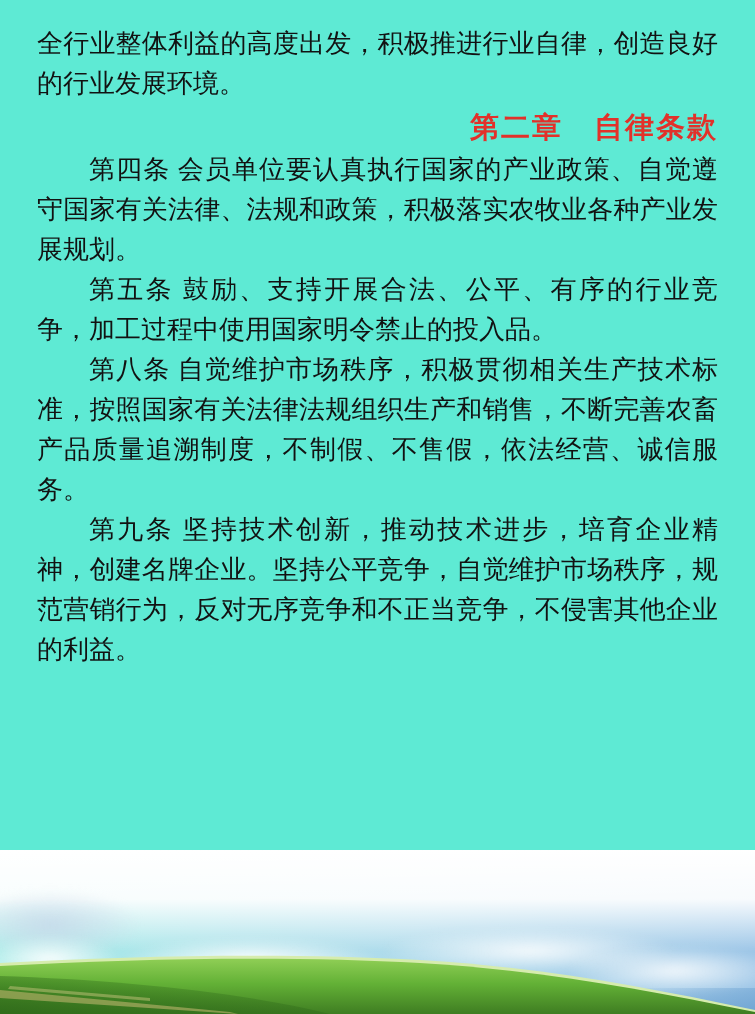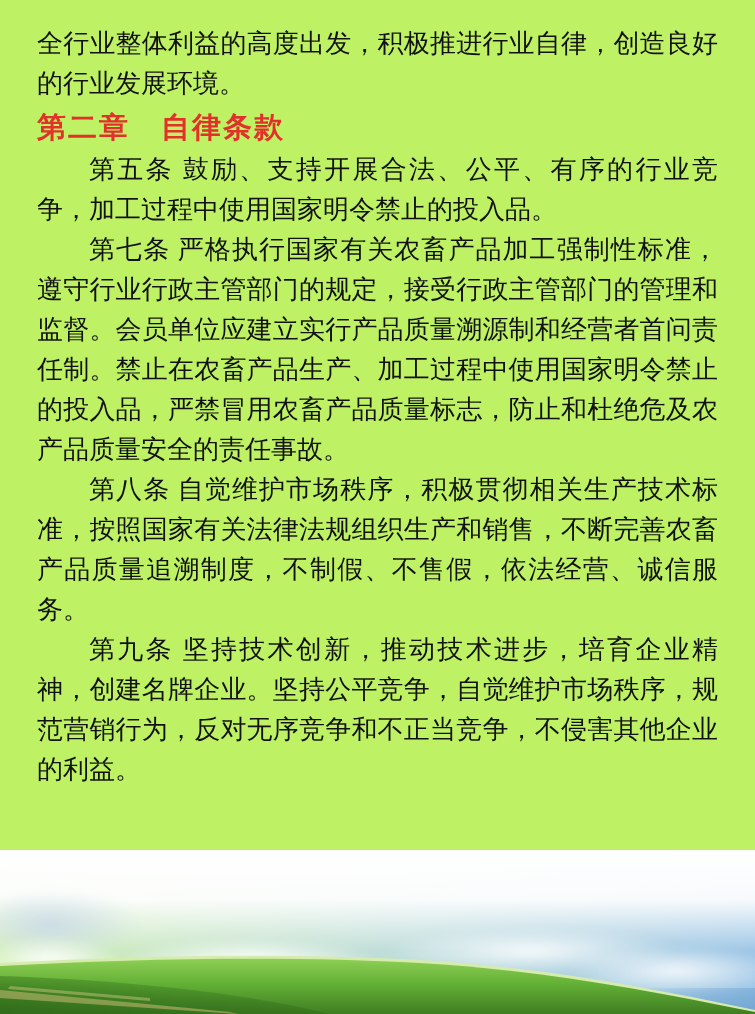--- a/index.html
+++ b/index.html
@@ -1,20 +1,20 @@
 <!DOCTYPE html>
 <html><head>
 <meta charset="utf-8">
 <style>
   html, body { margin: 0; padding: 0; background: #ffffff; }
   .page {
     position: relative;
     width: 755px;
     height: 1014px;
-    background: #bef264;
+    background: #5eead4;
     overflow: hidden;
     font-family: "Liberation Serif", serif;
   }
 
   
   .landscape {
     position: absolute;
     left: 0; right: 0; bottom: 0;
     height: 164px;
     z-index: 1;
@@ -54,21 +54,21 @@
     color: #121212;
     font-size: 26px;
     line-height: 40px;
     text-align: justify;
     text-justify: inter-ideograph;
   }
   .content p { margin: 0; text-indent: 2em; }
   .content p.no-indent { text-indent: 0; }
   .chapter {
     margin: 3px 0 3px 0;
-    text-align: left;
+    text-align: right;
     text-indent: 0;
     font-family: "Liberation Sans", sans-serif;
     font-weight: bold;
     font-size: 29px;
     line-height: 40px;
     color: #e2312a;
     letter-spacing: 2px;
   }
 </style>
 </head>
@@ -104,19 +104,19 @@
       <path d="M0,126 C120,130 240,142 330,164 L0,164 Z" fill="url(#shadeGrad)"></path>
 
       <path d="M0,140 L230,162 L238,164 L0,148 Z" fill="#a3a85e" opacity="0.75"></path>
       <path d="M10,136 L150,148 L150,151 L8,139 Z" fill="#b9bd75" opacity="0.55"></path>
     </svg>
   </div>
 
   <div class="content">
     <p class="no-indent">全行业整体利益的高度出发，积极推进行业自律，创造良好的行业发展环境。</p>
     <h2 class="chapter">第二章　自律条款</h2>
+    <p>第四条 会员单位要认真执行国家的产业政策、自觉遵守国家有关法律、法规和政策，积极落实农牧业各种产业发展规划。</p>
     <p>第五条 鼓励、支持开展合法、公平、有序的行业竞争，加工过程中使用国家明令禁止的投入品。</p>
-    <p>第七条 严格执行国家有关农畜产品加工强制性标准，遵守行业行政主管部门的规定，接受行政主管部门的管理和监督。会员单位应建立实行产品质量溯源制和经营者首问责任制。禁止在农畜产品生产、加工过程中使用国家明令禁止的投入品，严禁冒用农畜产品质量标志，防止和杜绝危及农产品质量安全的责任事故。</p>
     <p>第八条 自觉维护市场秩序，积极贯彻相关生产技术标准，按照国家有关法律法规组织生产和销售，不断完善农畜产品质量追溯制度，不制假、不售假，依法经营、诚信服务。</p>
     <p>第九条 坚持技术创新，推动技术进步，培育企业精神，创建名牌企业。坚持公平竞争，自觉维护市场秩序，规范营销行为，反对无序竞争和不正当竞争，不侵害其他企业的利益。</p>
   </div>
 
 </div>
 
 </body></html>

